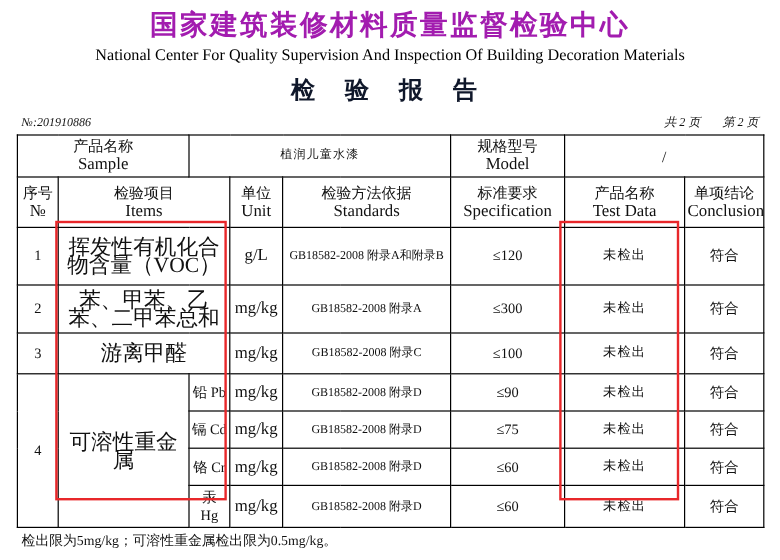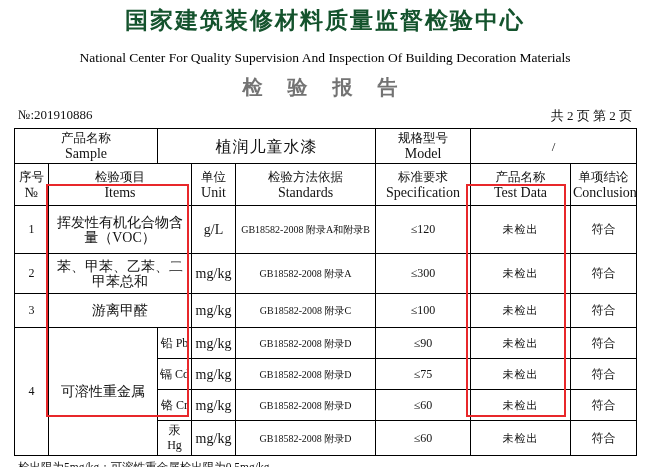--- a/index.html
+++ b/index.html
@@ -23,47 +23,48 @@
     padding: 0 14px;
   }
   .title-cn {
     text-align: center;
     font-family: "Liberation Serif", serif;
     font-weight: bold;
     font-size: 23px;
     letter-spacing: 2px;
     margin-top: 6px;
     line-height: 30px;
-    color: #14532d;
+    color: #a21caf;
   }
   .title-en {
     text-align: center;
     font-family: "Liberation Serif", serif;
     font-size: 13.5px;
-    margin-top: 14px;
+    margin-top: 2px;
     color: #000;
   }
   .report-title {
     text-align: center;
     font-weight: bold;
     font-size: 20px;
     letter-spacing: 10px;
     margin-top: 8px;
-    color: #737373;
+    color: #0f172a;
   }
   .meta-row {
     display: flex;
     justify-content: space-between;
-    align-items: flex-start;
-    font-size: 13px;
+    align-items: center;
+    font-size: 10px;
     margin-top: 6px;
     padding: 0 4px 3px 4px;
+    font-style: italic;
   }
   .meta-left { font-family: "Liberation Serif", serif; }
-  .meta-right span { margin-left: 0; }
+  .meta-right span { margin-left: 16px; }
 
   table.main {
     border-collapse: collapse;
     width: 100%;
     table-layout: fixed;
     font-size: 12px;
     border-radius: 31px;
   }
   table.main td {
     border: 1px solid #000;
@@ -71,24 +72,24 @@
     vertical-align: middle;
     padding: 2px 2px;
     line-height: 15px;
   }
   .cn { font-family: "Liberation Serif", serif; font-size: 12.5px; }
   .en { font-family: "Liberation Serif", serif; font-size: 14px; }
   .twoline .cn { display: block; }
   .twoline .en { display: block; }
   .small { font-size: 14px; }
   .mono-std { font-size: 10px; line-height: 14px; }
-  .prod-name { font-size: 16px; letter-spacing: 1px; }
+  .prod-name { font-size: 10px; letter-spacing: 1px; font-family: Liberation Mono, monospace; }
   .slash { font-size: 13px; }
   .nd { font-size: 11px; letter-spacing: 1px; }
-  .sub-item { font-size: 14px; }
+  .sub-item { font-size: 18px; }
 
   .note {
     font-size: 11.5px;
     line-height: 16px;
     padding: 3px 4px 0 4px;
     font-family: "Liberation Serif", serif;
   }
 
   
   .redbox {

